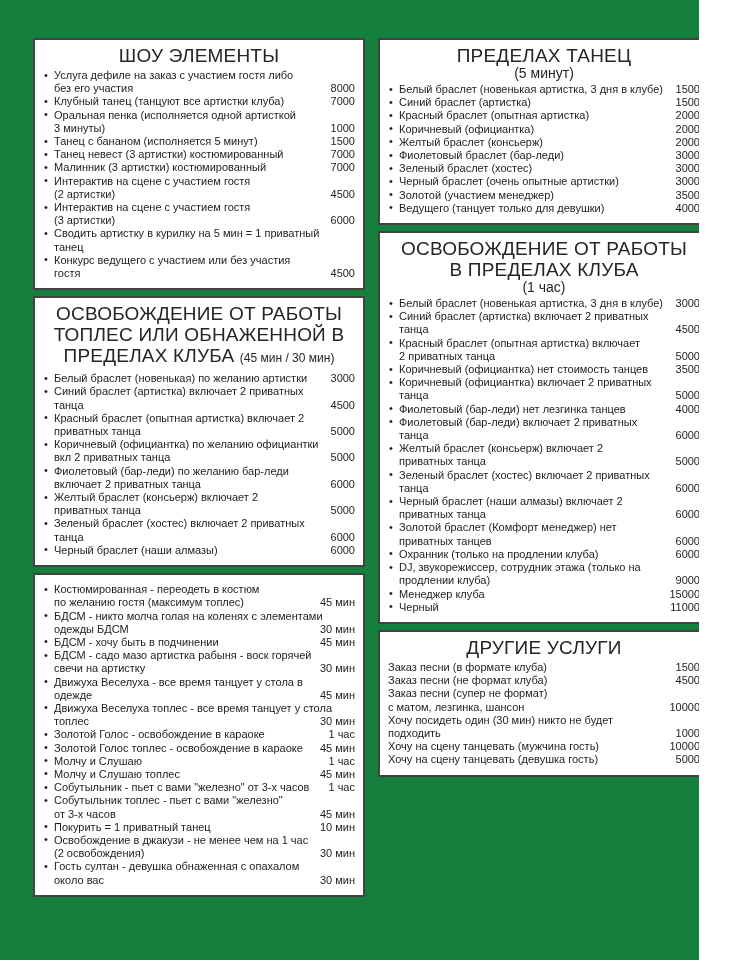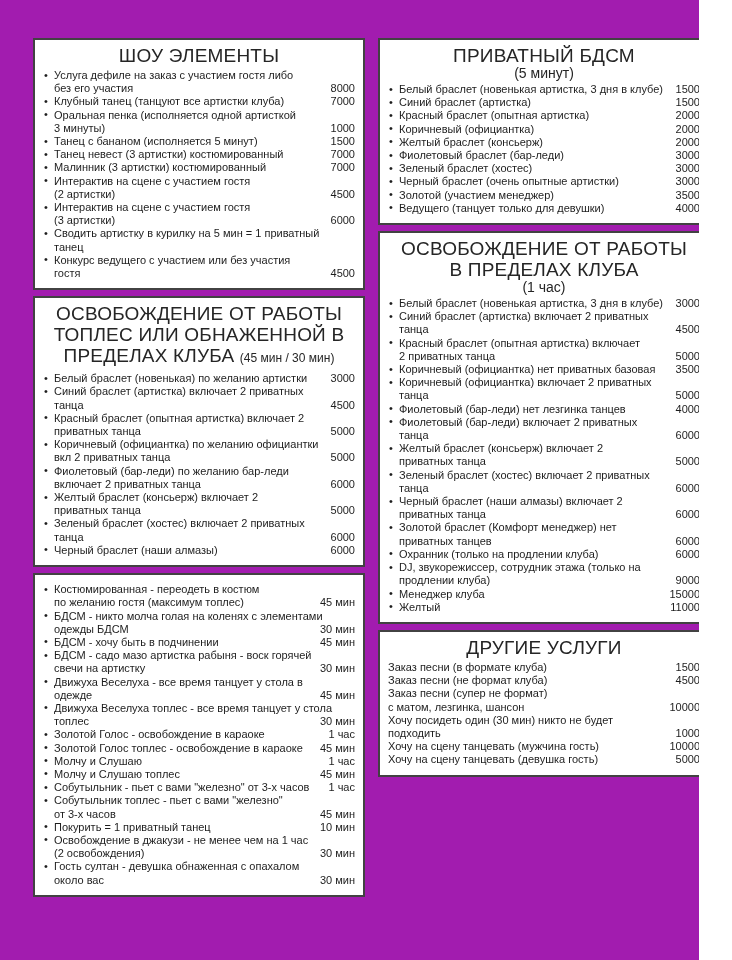--- a/index.html
+++ b/index.html
@@ -4,21 +4,21 @@
 <style>
   html, body {
     margin: 0;
     padding: 0;
     background: #ffffff;
   }
   .page {
     position: relative;
     width: 699px;
     height: 960px;
-    background: #a21caf;
+    background: #15803d;
     font-family: "Liberation Sans", "DejaVu Sans", sans-serif;
     color: #1d1d1d;
     overflow: hidden;
   }
   .col {
     position: absolute;
     top: 38px;
     display: flex;
     flex-direction: column;
     gap: 6px;
@@ -286,21 +286,21 @@
             <div class="txt">Гость султан - девушка обнаженная с опахалом
 около вас</div>
             <span class="price">30 мин</span>
           </div>
         </div>
       </div>
     </div>
   <div class="col" id="col-right">
       <div class="box">
         <div class="box-title">
-          <div class="title-line">ПРИВАТНЫЙ БДСМ</div>
+          <div class="title-line">ПРЕДЕЛАХ ТАНЕЦ</div>
         </div>
         <div class="box-subtitle">(5 минут)</div>
         <div class="item-list bulleted">
           <div class="item">
             <span class="bullet">•</span>
             <div class="txt">Белый браслет (новенькая артистка, 3 дня в клубе)</div>
             <span class="price">1500</span>
           </div>
           <div class="item">
             <span class="bullet">•</span>
@@ -368,21 +368,21 @@
             <span class="price">4500</span>
           </div>
           <div class="item">
             <span class="bullet">•</span>
             <div class="txt">Красный браслет (опытная артистка) включает
 2 приватных танца</div>
             <span class="price">5000</span>
           </div>
           <div class="item">
             <span class="bullet">•</span>
-            <div class="txt">Коричневый (официантка) нет приватных базовая</div>
+            <div class="txt">Коричневый (официантка) нет стоимость танцев</div>
             <span class="price">3500</span>
           </div>
           <div class="item">
             <span class="bullet">•</span>
             <div class="txt">Коричневый (официантка) включает 2 приватных
 танца</div>
             <span class="price">5000</span>
           </div>
           <div class="item">
             <span class="bullet">•</span>
@@ -430,21 +430,21 @@
 продлении клуба)</div>
             <span class="price">9000</span>
           </div>
           <div class="item">
             <span class="bullet">•</span>
             <div class="txt">Менеджер клуба</div>
             <span class="price">15000</span>
           </div>
           <div class="item">
             <span class="bullet">•</span>
-            <div class="txt">Желтый</div>
+            <div class="txt">Черный</div>
             <span class="price">11000</span>
           </div>
         </div>
       </div>
       <div class="box">
         <div class="box-title">
           <div class="title-line">ДРУГИЕ УСЛУГИ</div>
         </div>
         <div class="item-list">
           <div class="item">

